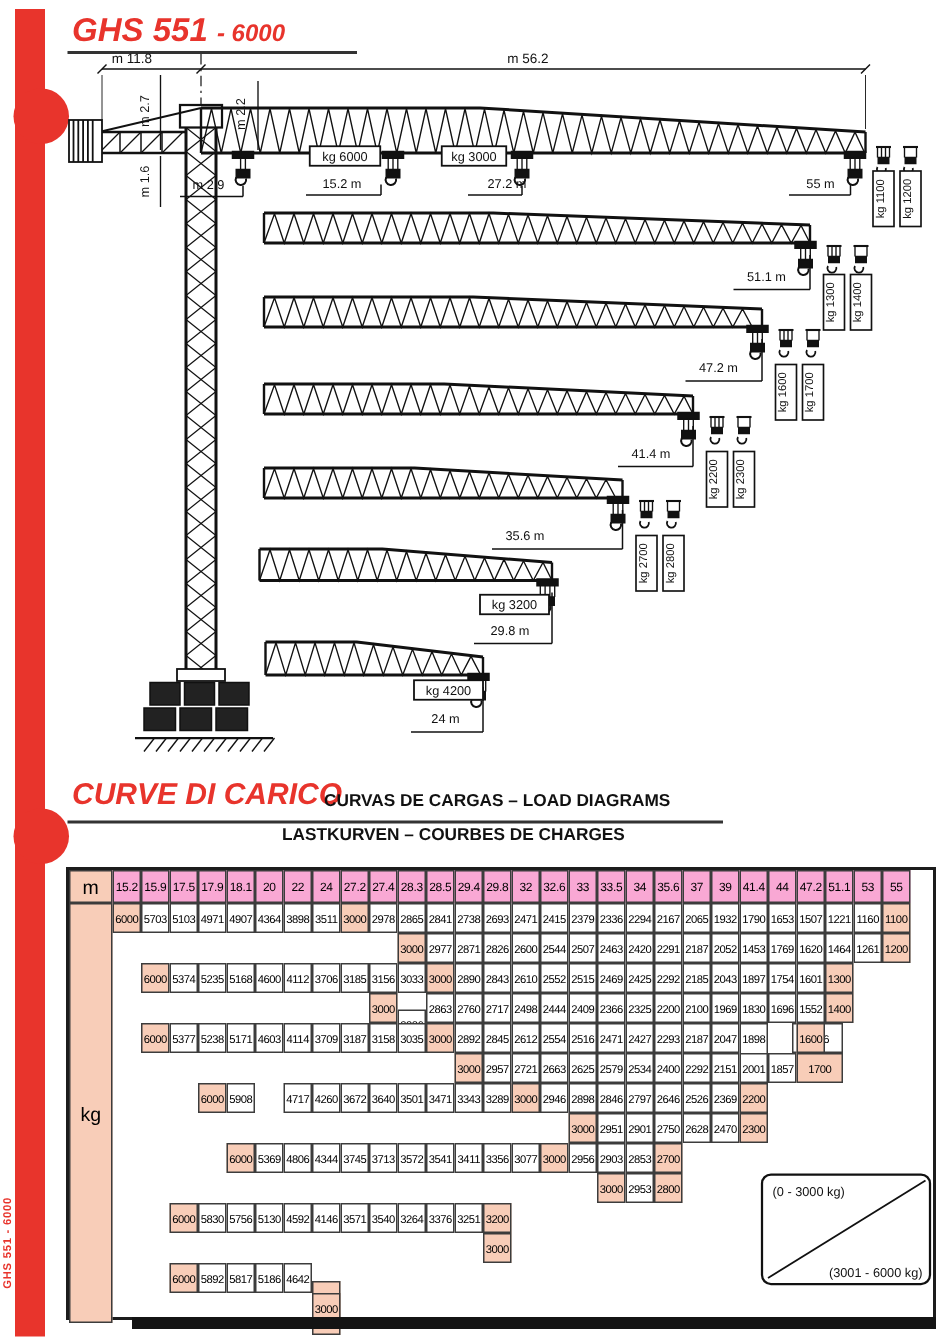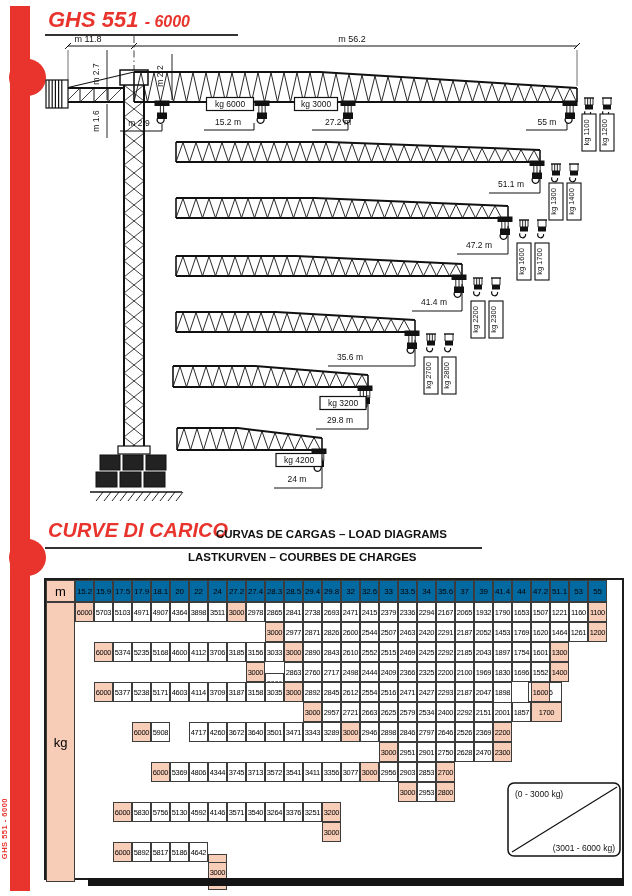--- a/index.html
+++ b/index.html
@@ -13,21 +13,21 @@
   .title .suffix{font-size:16px}
   .title-rule{position:absolute;left:45px;top:34px;width:193px;height:2px;background:#333}
   .s2-title{position:absolute;left:48px;top:519px;color:#e8342c;font-style:italic;font-weight:bold;font-size:20px;white-space:nowrap}
   .s2-sub1{position:absolute;left:216px;top:528px;font-size:11.5px;font-weight:bold;color:#111;white-space:nowrap}
   .s2-rule{position:absolute;left:45px;top:547px;width:437px;height:1.5px;background:#333}
   .s2-sub2{position:absolute;left:188px;top:551px;font-size:11.5px;font-weight:bold;color:#111;white-space:nowrap}
   #diag{position:absolute;left:0;top:0}
   .ltable{position:absolute;left:44px;top:578px;width:580px;height:302px;border:2px solid #1c1c1c;box-sizing:border-box;background:transparent}
   .cell{position:absolute;box-sizing:border-box;border:1px solid #3c3c3c;background:#fff;color:#000;
         text-align:center;font-size:7.5px;letter-spacing:-0.3px;line-height:19px;overflow:hidden}
-  .cell.hdr{background:#0369a1;font-size:8px;letter-spacing:-0.2px;line-height:21px}
+  .cell.hdr{background:#f9a8d4;font-size:8px;letter-spacing:-0.2px;line-height:21px}
   .cell.hl{background:#f8cdb8}
   .cell.corner{font-size:13px;line-height:21px;letter-spacing:0;background:#f8cdb8}
   .cell.kg{font-size:13px;letter-spacing:0;background:#f8cdb8;display:flex;align-items:center;justify-content:center}
   .bbar{position:absolute;left:88px;top:878px;width:536px;height:8px;background:#141414}
 </style>
 </head>
 <body>
 
 <div class="page">
   <div class="redbar"></div>

